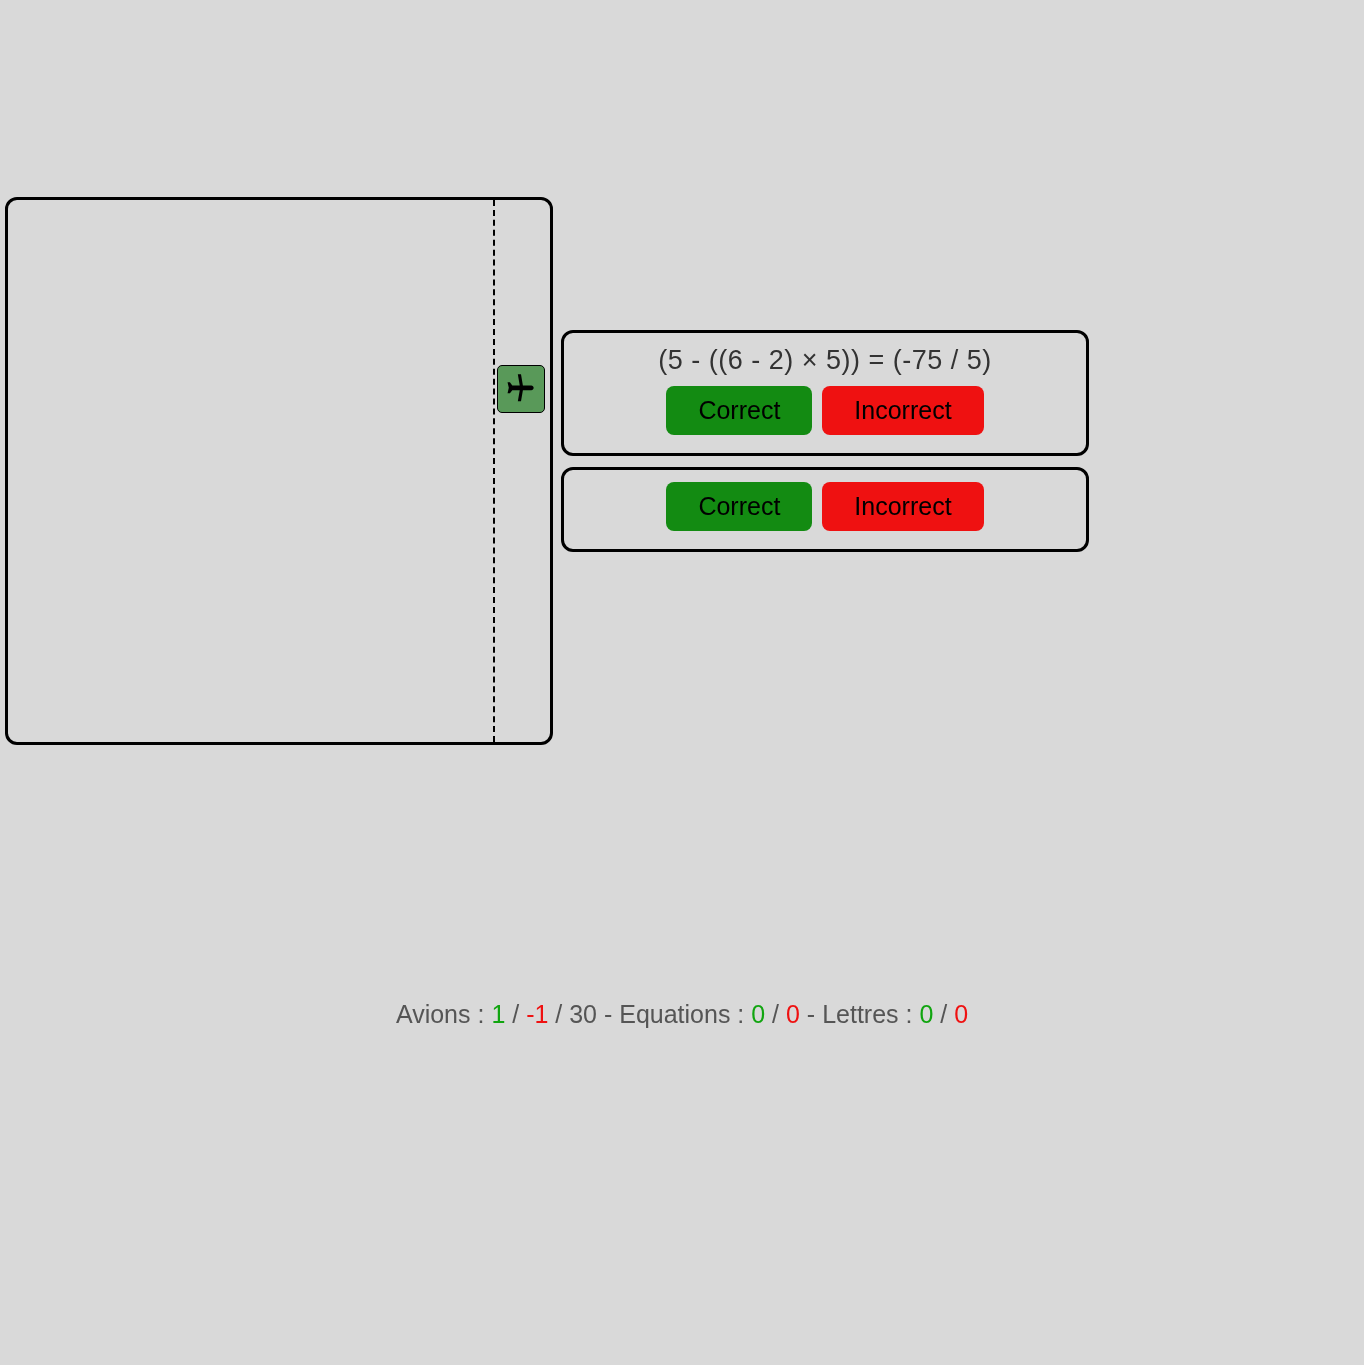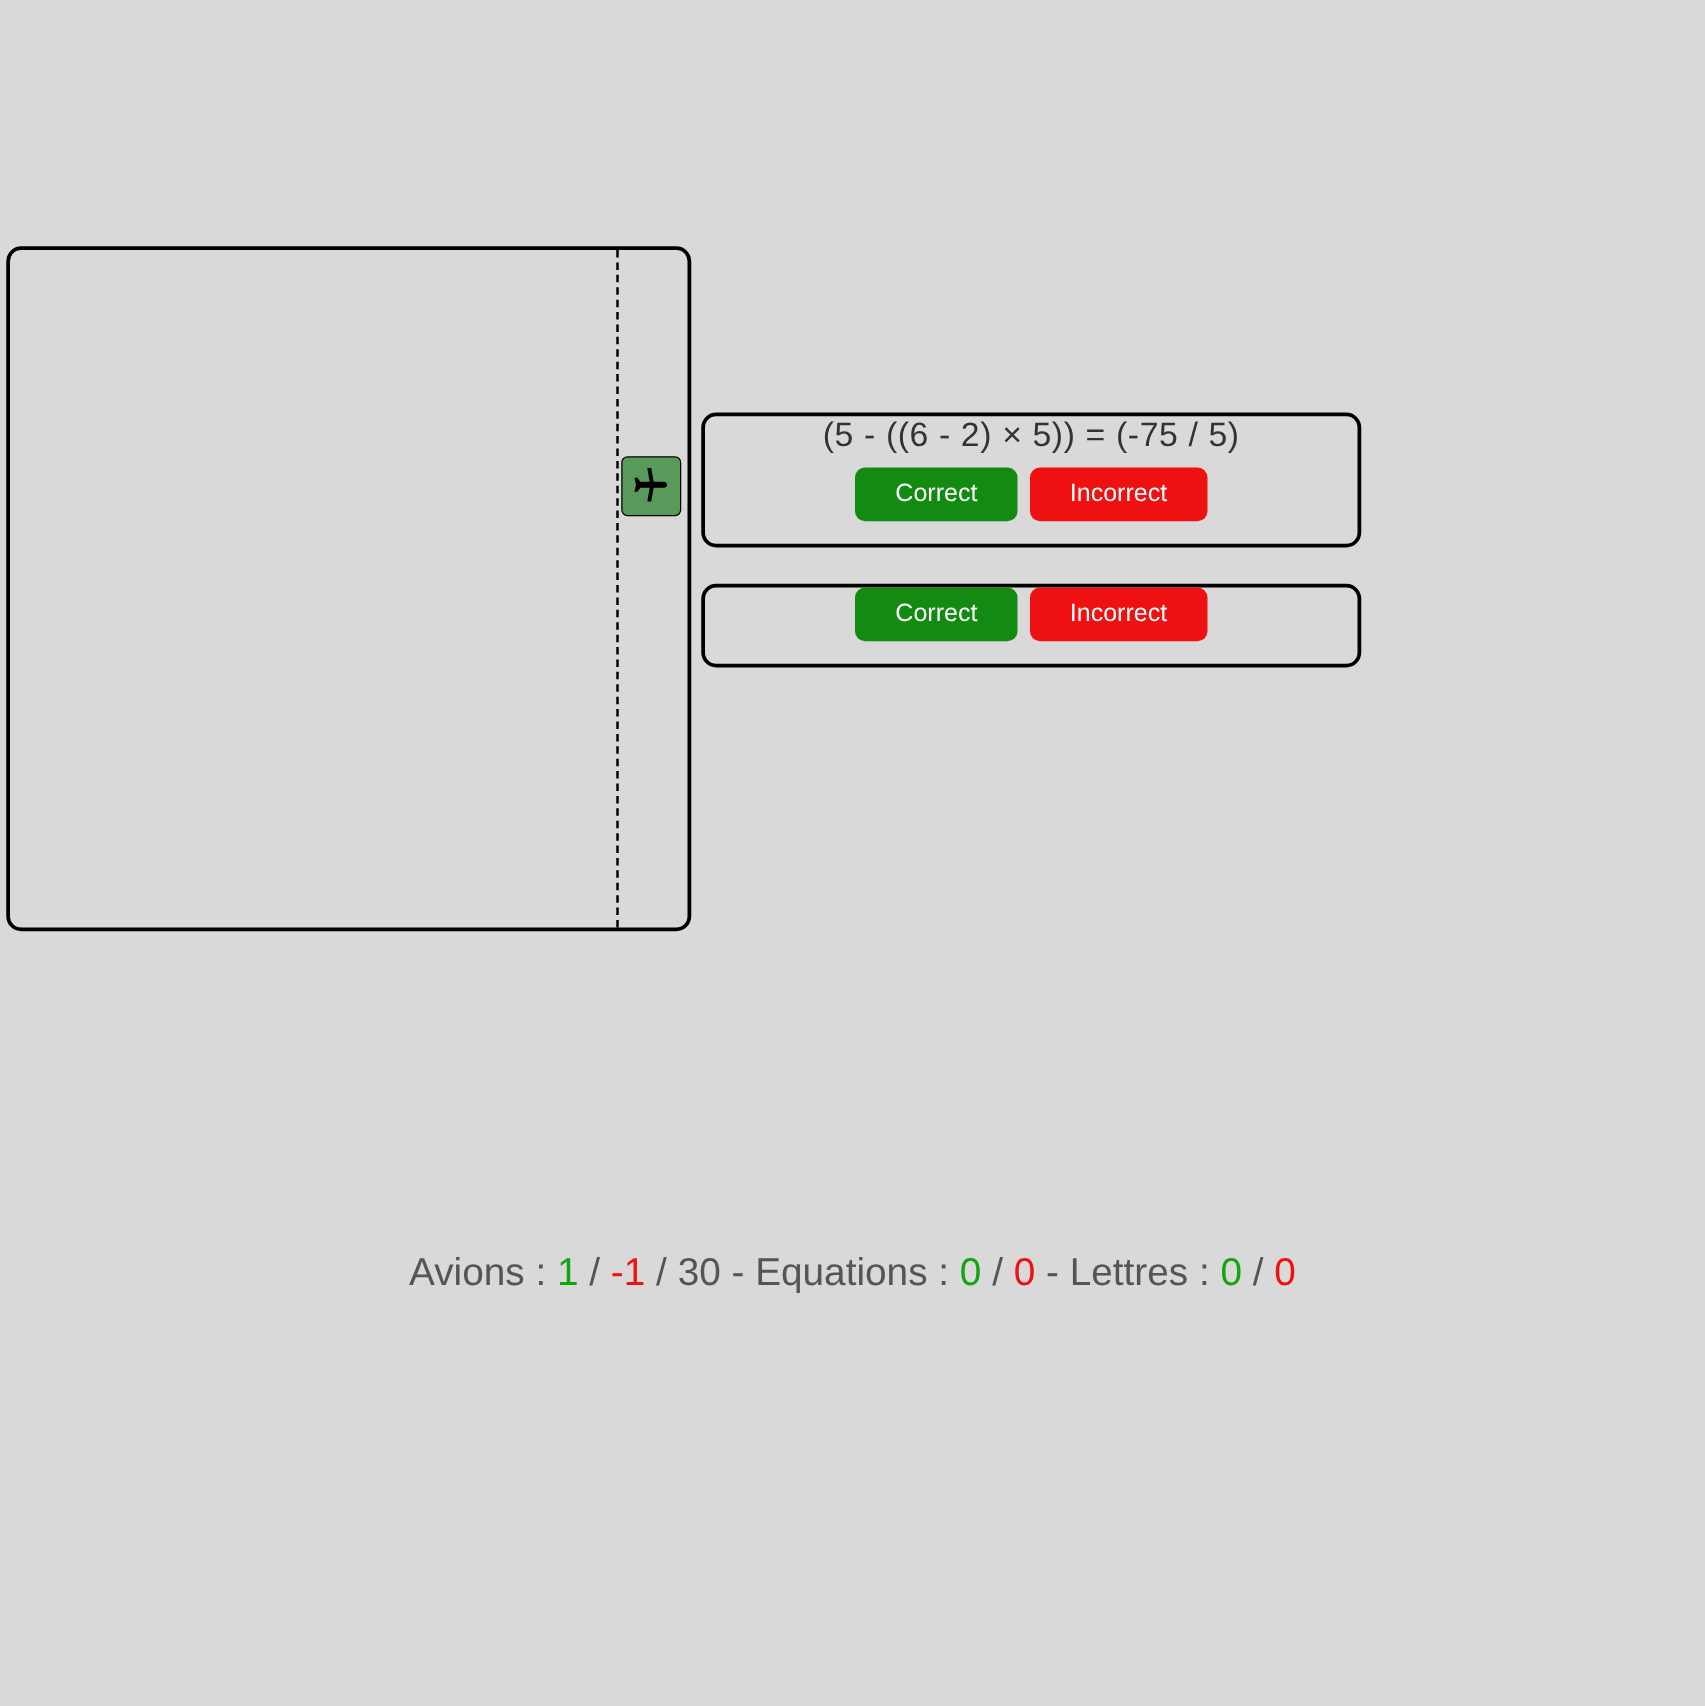--- a/index.html
+++ b/index.html
@@ -47,57 +47,57 @@
   }
 
   .panel {
     position: absolute;
     left: 561px;
     width: 528px;
     border: 3px solid #000;
     border-radius: 12px;
     background: #d9d9d9;
     text-align: center;
-    padding: 0 18px 18px 18px;
+    padding: 12px 18px 18px 18px;
   }
   .panel.eq { top: 330px; }
   .panel.le { top: 467px; }
 
   .prompt {
     font-size: 27px;
     color: #333;
     letter-spacing: 0.5px;
     margin-bottom: 10px;
   }
 
   .btns {
     display: flex;
     gap: 10px;
     justify-content: center;
   }
   button.answer {
-    font-size: 20px;
-    color: #ffffff;
+    font-size: 25px;
+    color: #000000;
     border: none;
     border-radius: 8px;
     padding: 10px 32px;
     cursor: pointer;
     font-family: inherit;
     text-align: right;
   }
   button.correct { background: #138b12; }
   button.incorrect { background: #ef1111; }
 
   .score {
     position: absolute;
     left: 0;
     right: 0;
     top: 1000px;
     text-align: center;
-    font-size: 31px;
+    font-size: 25px;
     color: #555555;
   }
   .score .green { color: #11a510; }
   .score .red { color: #ef1111; }
 </style>
 </head>
 <body>
 
 <div class="play-area">
   <div class="dashed-line"></div>

